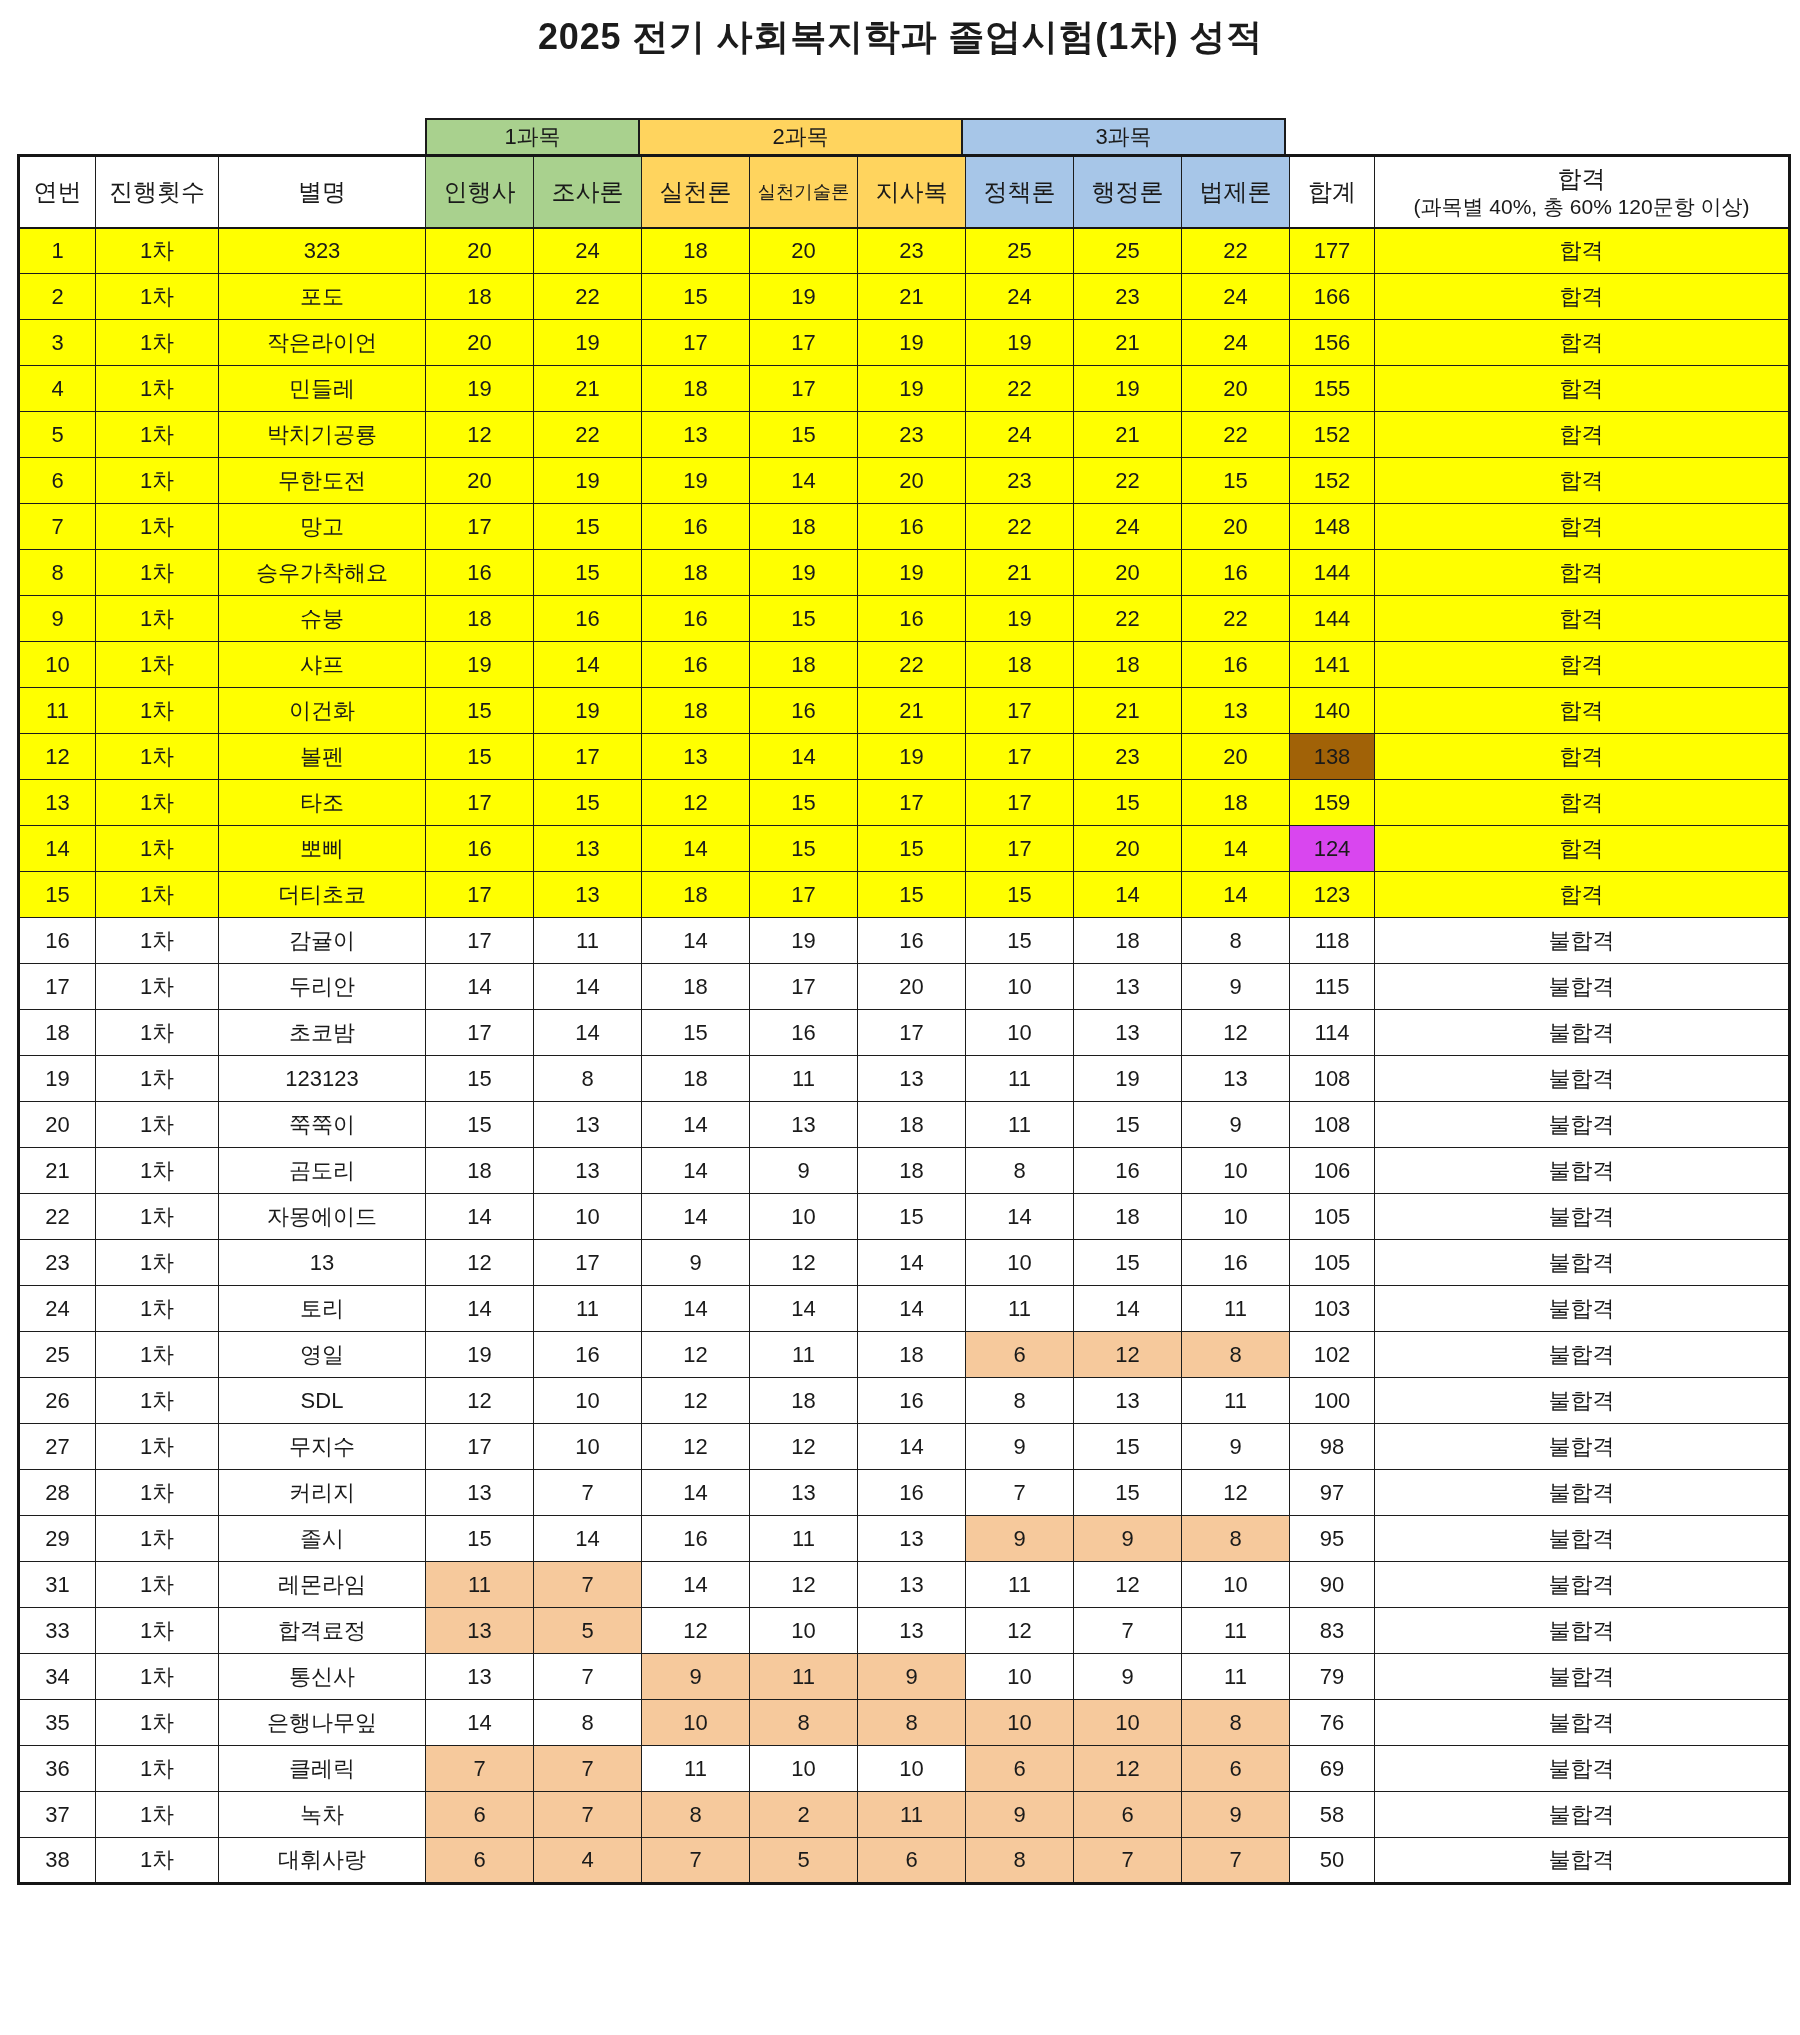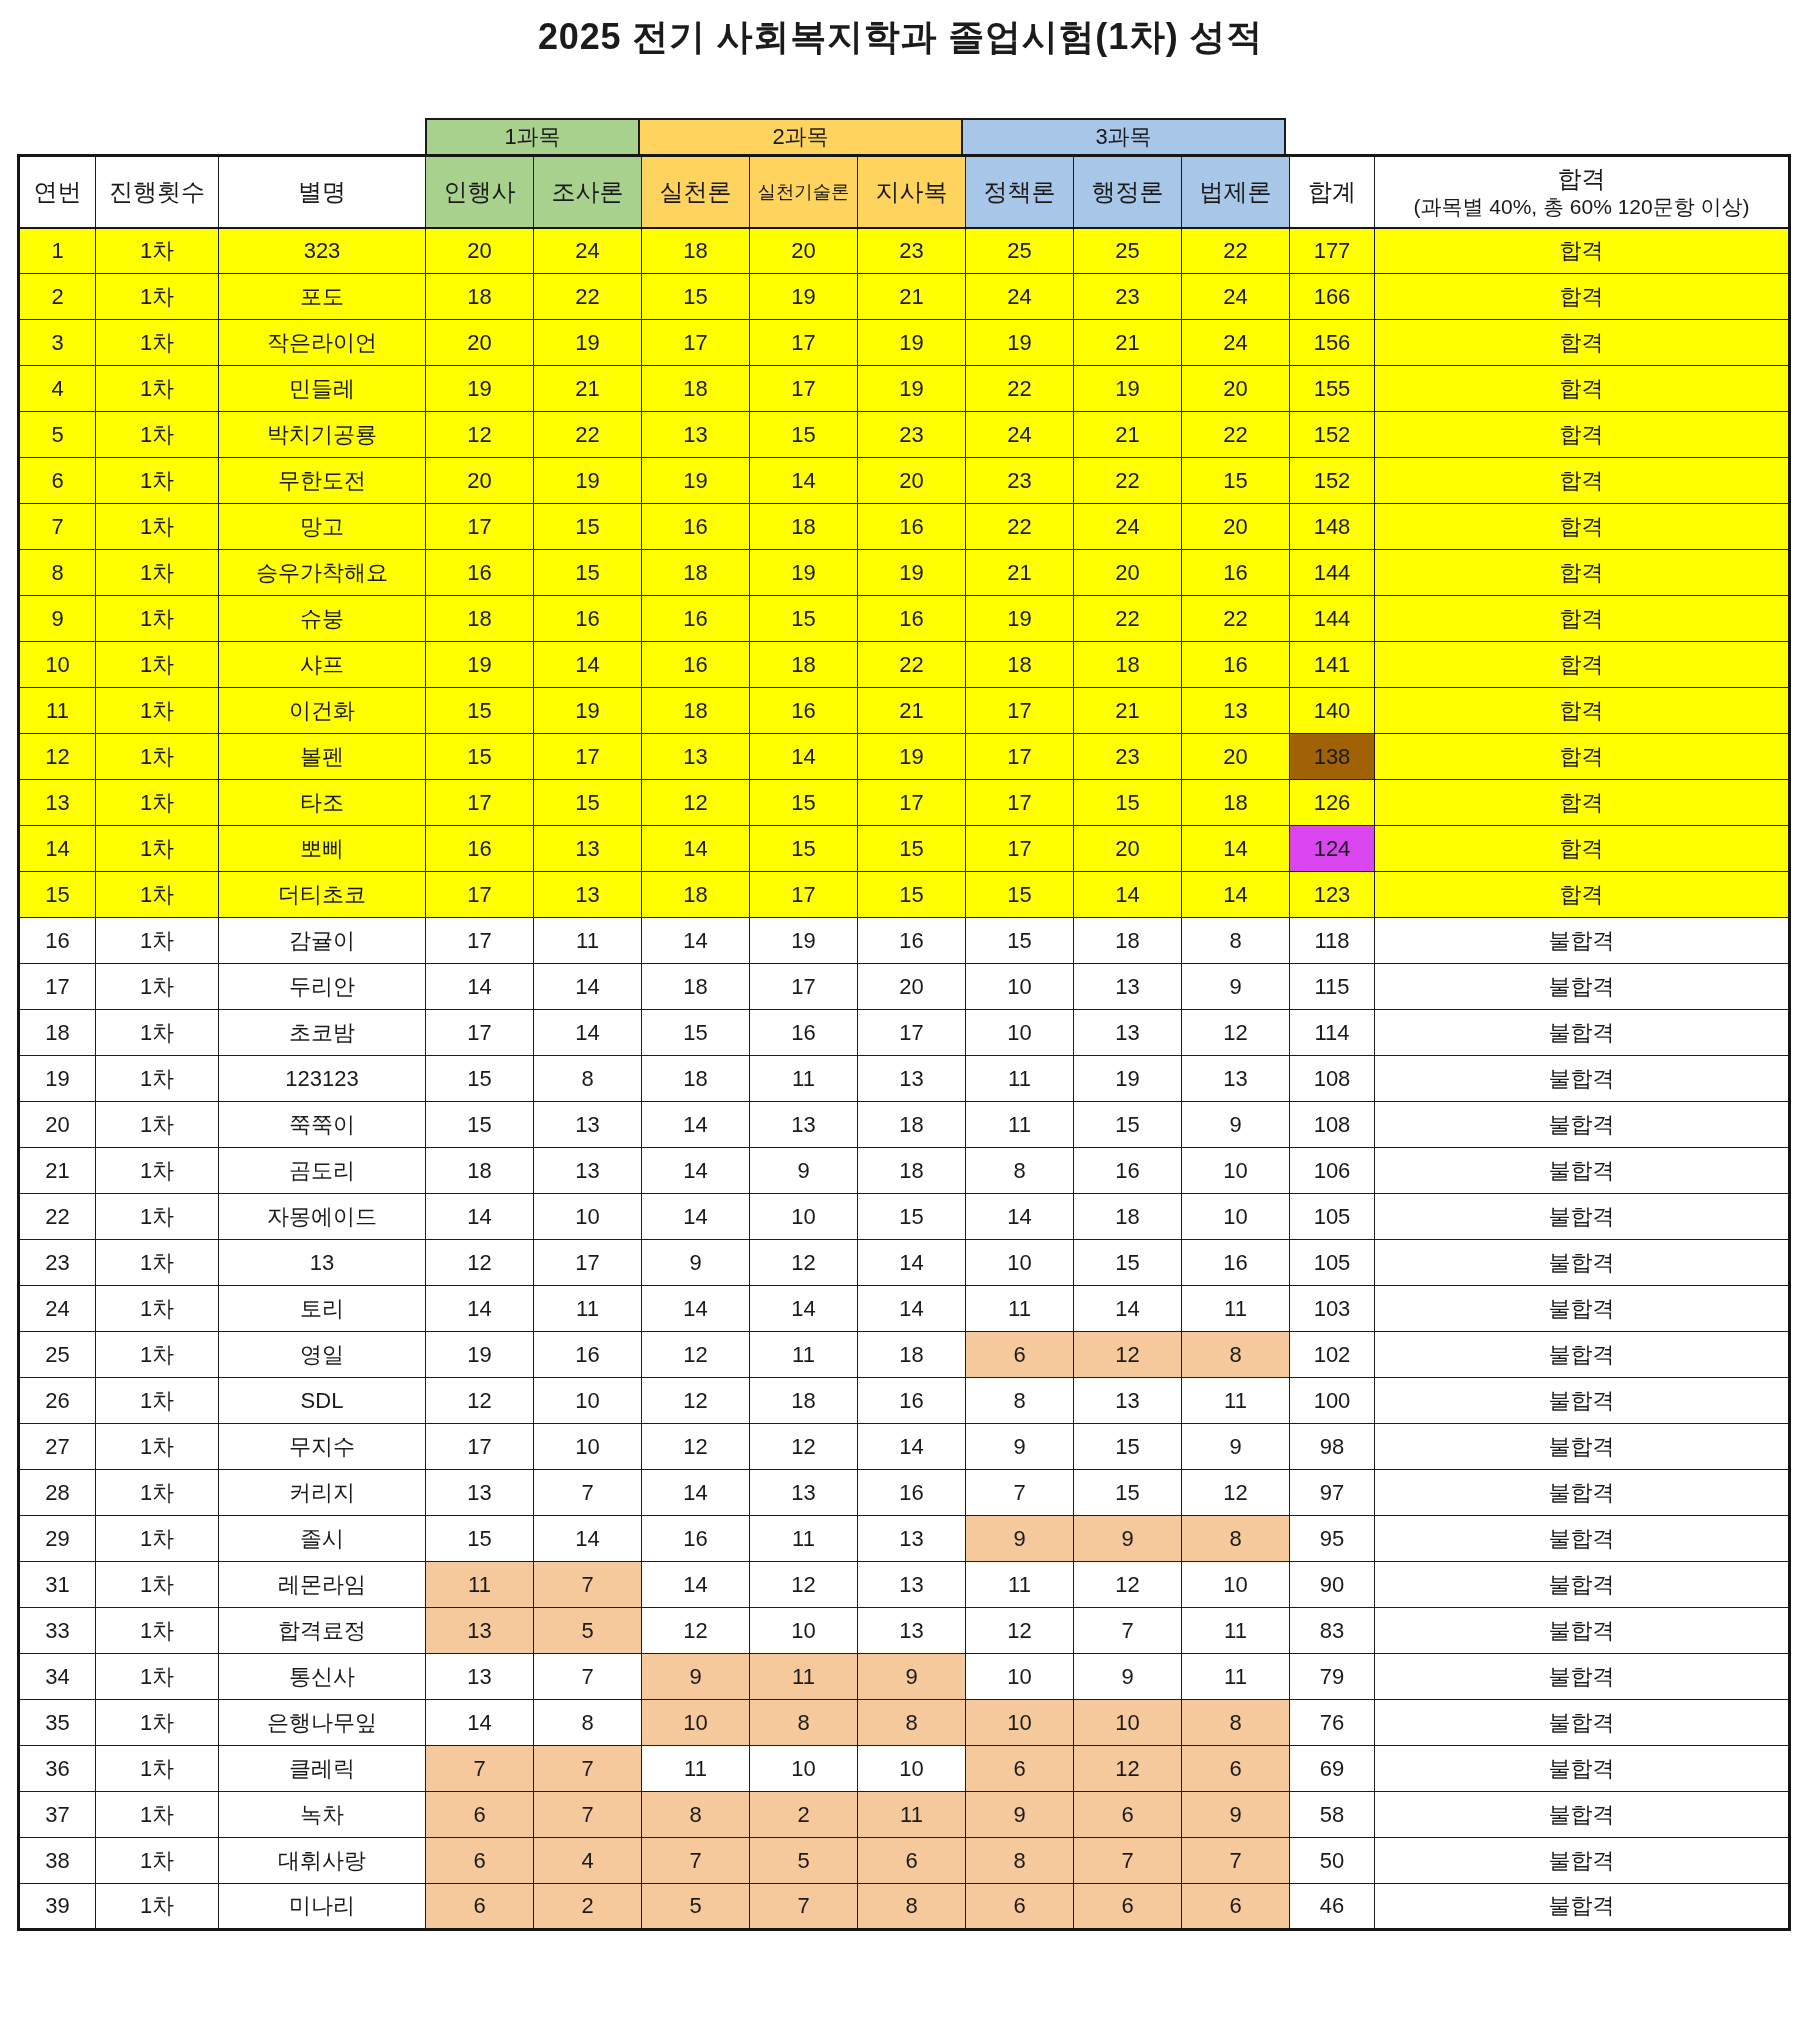--- a/index.html
+++ b/index.html
@@ -311,21 +311,21 @@
           <td style="background: rgb(255, 255, 0);">1차</td>
           <td style="background: rgb(255, 255, 0);">타조</td>
           <td style="background: rgb(255, 255, 0);">17</td>
           <td style="background: rgb(255, 255, 0);">15</td>
           <td style="background: rgb(255, 255, 0);">12</td>
           <td style="background: rgb(255, 255, 0);">15</td>
           <td style="background: rgb(255, 255, 0);">17</td>
           <td style="background: rgb(255, 255, 0);">17</td>
           <td style="background: rgb(255, 255, 0);">15</td>
           <td style="background: rgb(255, 255, 0);">18</td>
-          <td style="background: rgb(255, 255, 0);">126</td>
+          <td style="background: rgb(255, 255, 0);">159</td>
           <td style="background: rgb(255, 255, 0);">합격</td>
         </tr>
         <tr>
           <td style="background: rgb(255, 255, 0);">14</td>
           <td style="background: rgb(255, 255, 0);">1차</td>
           <td style="background: rgb(255, 255, 0);">뽀삐</td>
           <td style="background: rgb(255, 255, 0);">16</td>
           <td style="background: rgb(255, 255, 0);">13</td>
           <td style="background: rgb(255, 255, 0);">14</td>
           <td style="background: rgb(255, 255, 0);">15</td>
@@ -659,32 +659,17 @@
           <td style="background: rgb(246, 201, 156);">4</td>
           <td style="background: rgb(246, 201, 156);">7</td>
           <td style="background: rgb(246, 201, 156);">5</td>
           <td style="background: rgb(246, 201, 156);">6</td>
           <td style="background: rgb(246, 201, 156);">8</td>
           <td style="background: rgb(246, 201, 156);">7</td>
           <td style="background: rgb(246, 201, 156);">7</td>
           <td>50</td>
           <td>불합격</td>
         </tr>
-        <tr>
-          <td>39</td>
-          <td>1차</td>
-          <td>미나리</td>
-          <td style="background: rgb(246, 201, 156);">6</td>
-          <td style="background: rgb(246, 201, 156);">2</td>
-          <td style="background: rgb(246, 201, 156);">5</td>
-          <td style="background: rgb(246, 201, 156);">7</td>
-          <td style="background: rgb(246, 201, 156);">8</td>
-          <td style="background: rgb(246, 201, 156);">6</td>
-          <td style="background: rgb(246, 201, 156);">6</td>
-          <td style="background: rgb(246, 201, 156);">6</td>
-          <td>46</td>
-          <td>불합격</td>
-        </tr>
       </tbody>
   </table>
 
 </div>
 
 
 </body></html>

